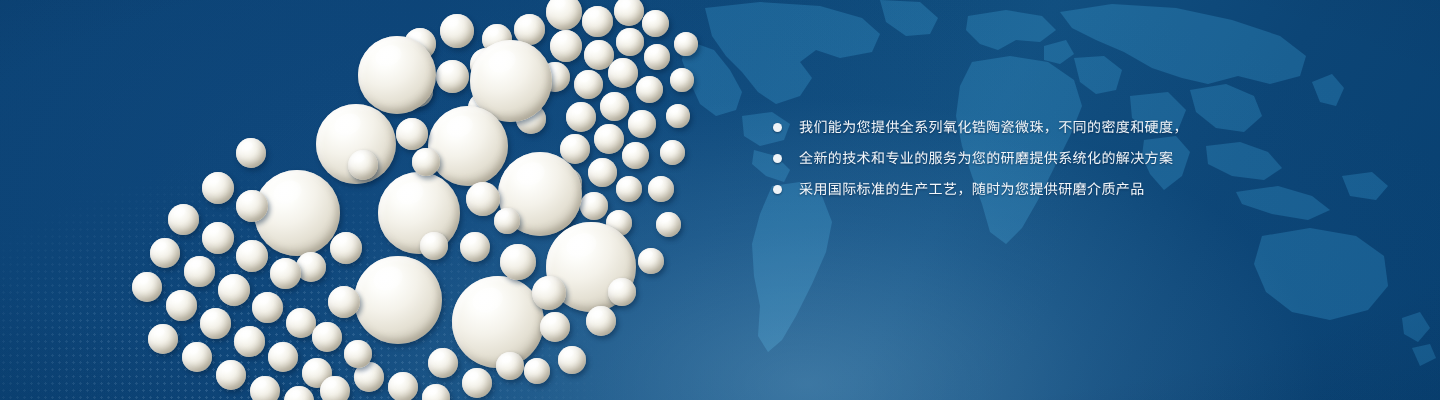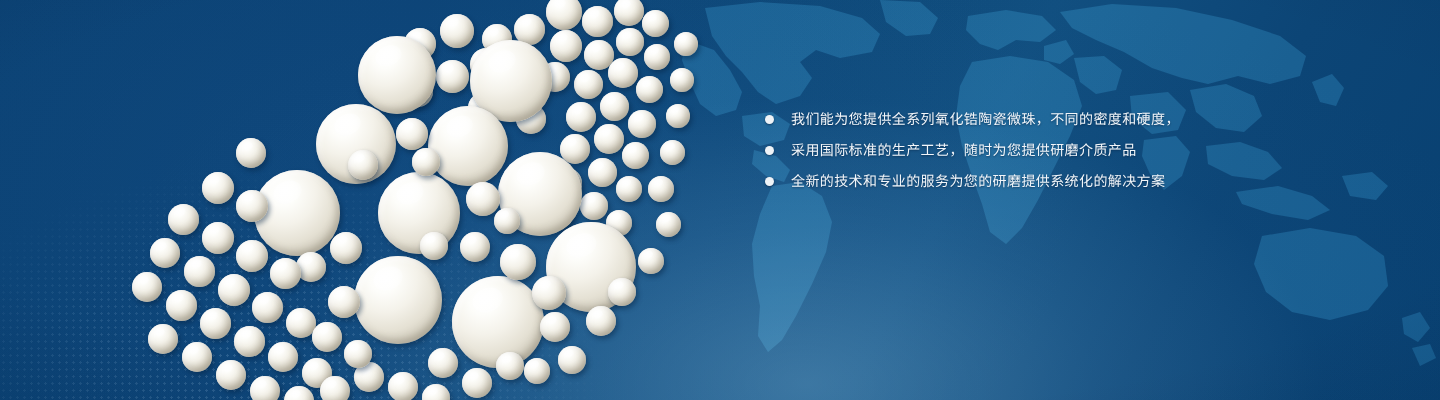--- a/index.html
+++ b/index.html
@@ -97,21 +97,21 @@
     font-size: 29px;
     line-height: 1.15;
     font-weight: 400;
     letter-spacing: 1px;
     color: #ffffff;
     text-shadow: 0 1px 3px rgba(0,22,48,0.55);
     white-space: nowrap;
   }
   .bullets {
     list-style: none;
-    margin: 0;
+    margin: 8px;
     padding: 0;
   }
   .bullet {
     position: relative;
     padding-left: 28px;
     margin-bottom: 9px;
     font-size: 14px;
     line-height: 22px;
     color: #f2f6fa;
     text-shadow: 0 1px 2px rgba(0,20,45,0.5);
@@ -294,24 +294,24 @@
 
     <ul class="bullets">
 
       <li class="bullet">
         <span class="bullet-dot"></span>
         <span class="bullet-line">我们能为您提供全系列氧化锆陶瓷微珠，不同的密度和硬度，</span>
       </li>
 
       <li class="bullet">
         <span class="bullet-dot"></span>
+        <span class="bullet-line">全新的技术和专业的服务为您的研磨提供系统化的解决方案</span>
+      </li>
+
+      <li class="bullet">
+        <span class="bullet-dot"></span>
         <span class="bullet-line">采用国际标准的生产工艺，随时为您提供研磨介质产品</span>
       </li>
 
-      <li class="bullet">
-        <span class="bullet-dot"></span>
-        <span class="bullet-line">全新的技术和专业的服务为您的研磨提供系统化的解决方案</span>
-      </li>
-
     </ul>
   </div>
 
 </div>
 
 </body></html>

